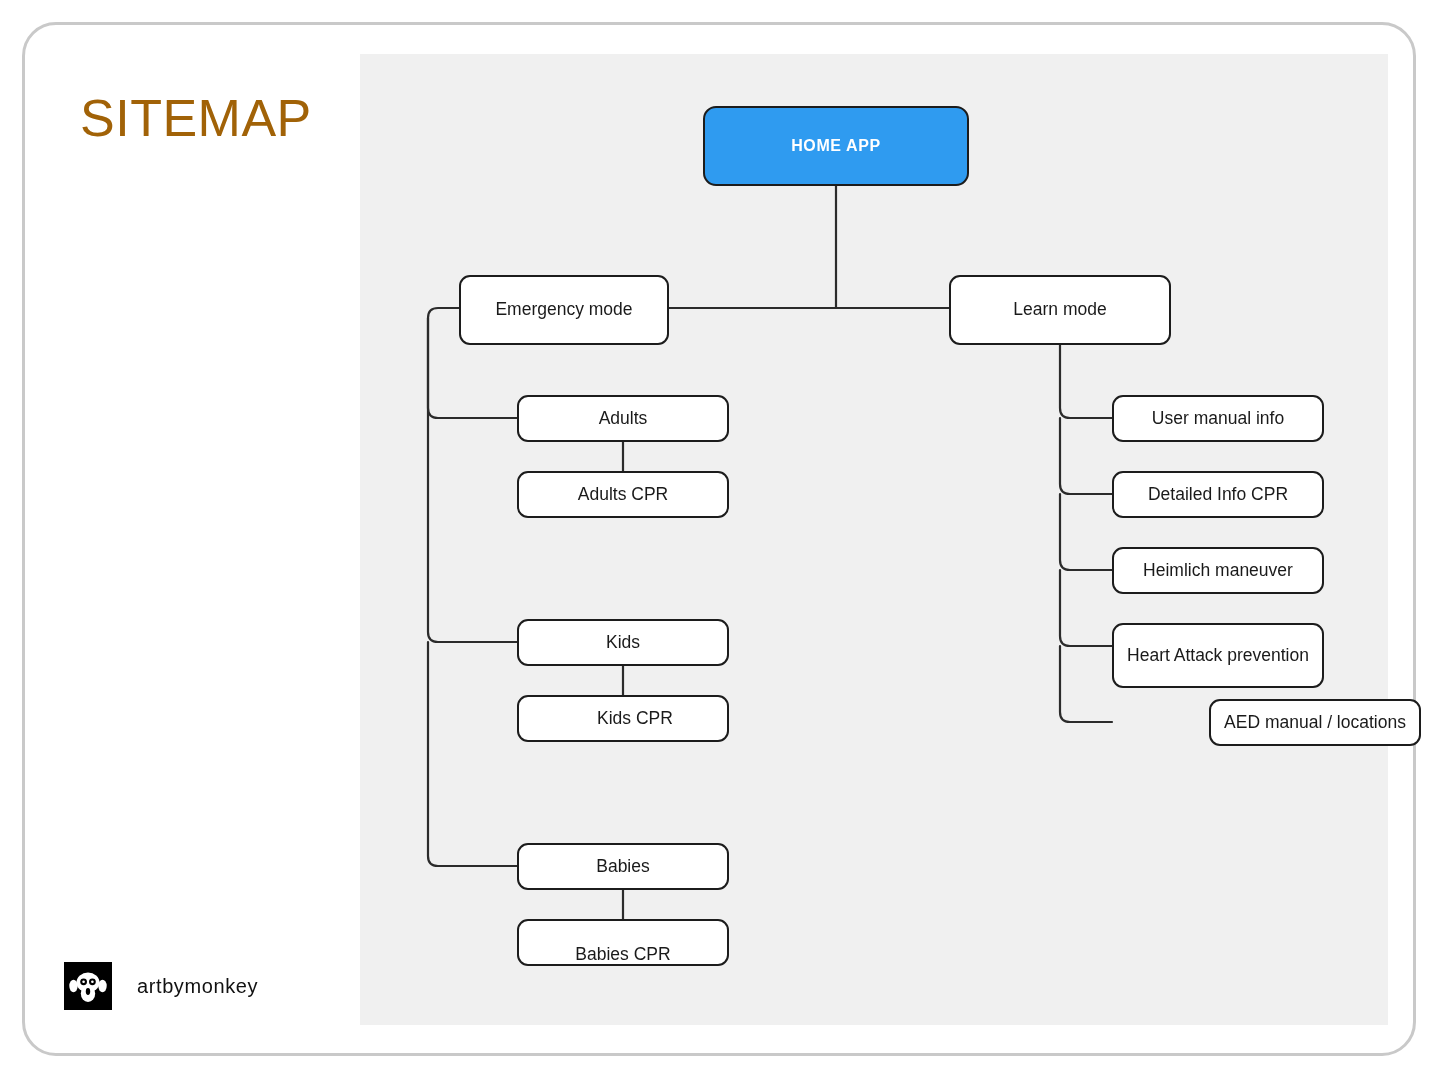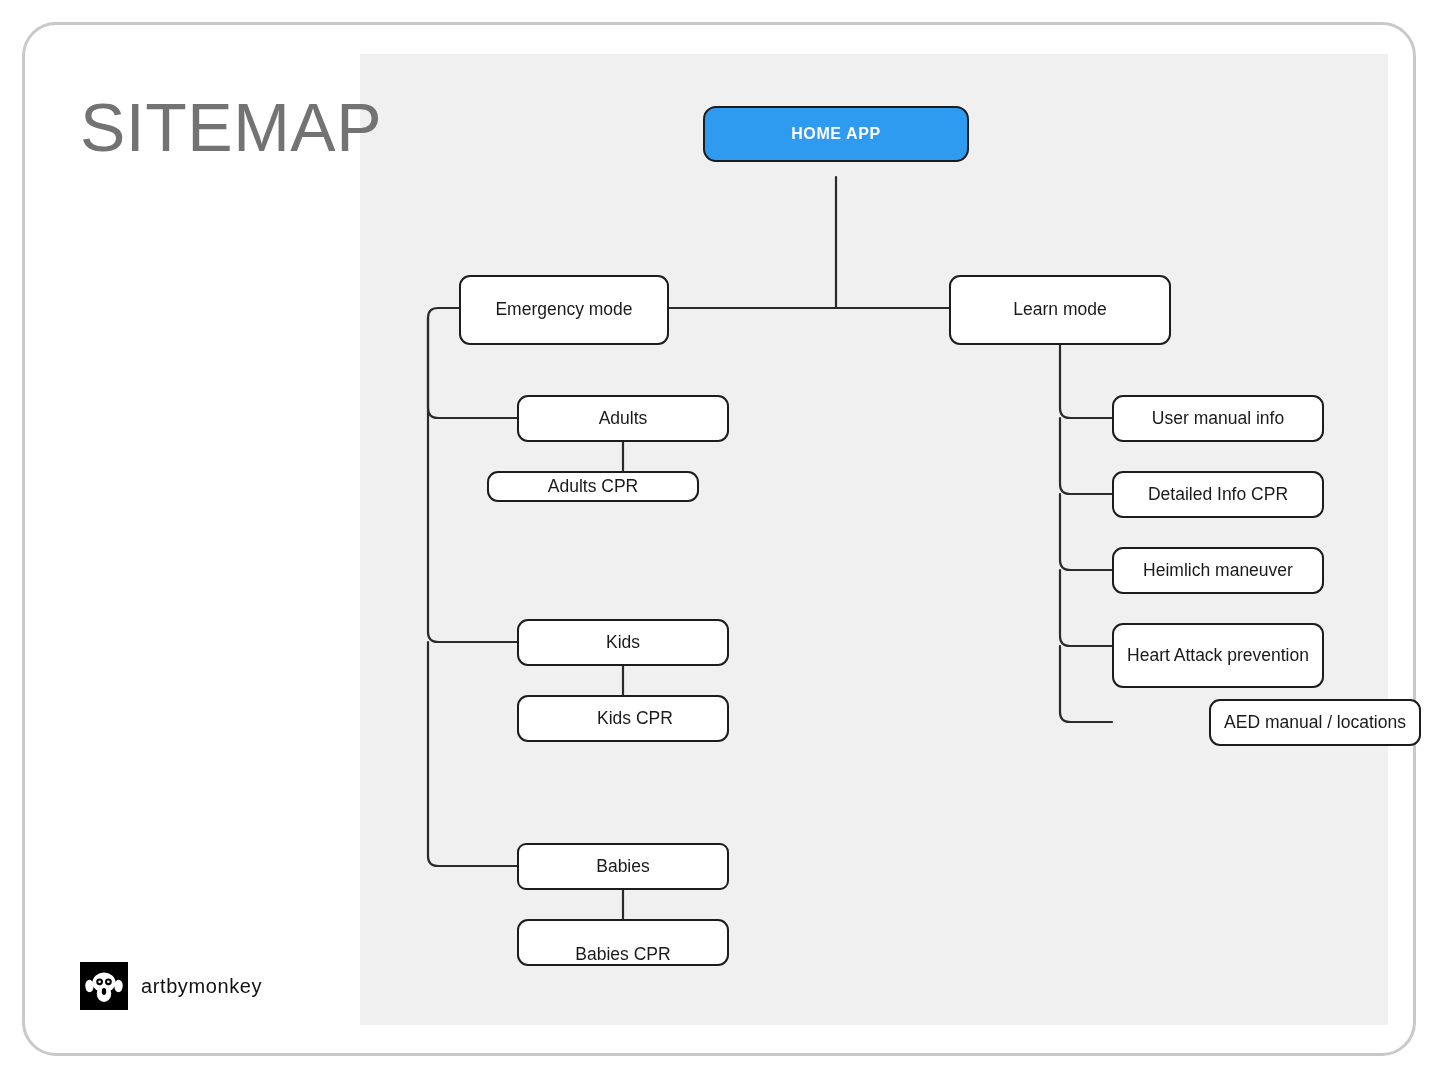--- a/index.html
+++ b/index.html
@@ -41,24 +41,24 @@
     top: 54px;
     width: 1028px;
     height: 971px;
     background: #f0f0f0;
   }
 
   .page-title {
     position: absolute;
     left: 80px;
     top: 88px;
-    font-size: 68px;
+    font-size: 52px;
     font-weight: 300;
     letter-spacing: 0.5px;
-    color: #737373;
+    color: #a16207;
     font-family: "Liberation Sans", sans-serif;
     white-space: nowrap;
   }
 
   
   .connectors {
     position: absolute;
     left: 0;
     top: 0;
     width: 1440px;
@@ -91,22 +91,21 @@
     border-radius: 13px;
   }
 
   
   .brand {
     position: absolute;
     left: 64px;
     top: 962px;
     display: flex;
     align-items: center;
-    gap: 13px;
-    margin-left: 16px;
+    gap: 25px;
   }
   .brand-mark {
     width: 48px;
     height: 48px;
     background: #000000;
     display: block;
   }
   .brand-name {
     font-size: 20px;
     color: #111111;
@@ -140,47 +139,47 @@
       <path d="M 623 890 L 623 919"></path>
 
       <path d="M 1060 345 L 1060 408 Q 1060 418 1070 418 L 1112 418"></path>
       <path d="M 1060 418 L 1060 484 Q 1060 494 1070 494 L 1112 494"></path>
       <path d="M 1060 494 L 1060 560 Q 1060 570 1070 570 L 1112 570"></path>
       <path d="M 1060 570 L 1060 636 Q 1060 646 1070 646 L 1112 646"></path>
       <path d="M 1060 646 L 1060 712 Q 1060 722 1070 722 L 1112 722"></path>
     </g>
   </svg>
 
-  <div class="node root" style="left:703px; top:106px; width:266px; height:56px;">
+  <div class="node root" style="left:703px; top:106px; width:266px; height:80px;">
     <span>HOME APP</span>
   </div>
 
   <div class="node" style="left:459px; top:275px; width:210px; height:70px;">
     <span>Emergency mode</span>
   </div>
 
   <div class="node" style="left:949px; top:275px; width:222px; height:70px;">
     <span>Learn mode</span>
   </div>
 
   <div class="node" style="left:517px; top:395px; width:212px; height:47px;">
     <span>Adults</span>
   </div>
-  <div class="node" style="left:487px; top:471px; width:212px; height:31px;">
+  <div class="node" style="left:517px; top:471px; width:212px; height:47px;">
     <span>Adults CPR</span>
   </div>
 
   <div class="node" style="left:517px; top:619px; width:212px; height:47px;">
     <span>Kids</span>
   </div>
   <div class="node" style="left:517px; top:695px; width:212px; height:47px;padding-left:24px;">
     <span>Kids CPR</span>
   </div>
 
-  <div class="node" style="left:517px; top:843px; width:212px; height:47px;border-radius:9px;">
+  <div class="node" style="left:517px; top:843px; width:212px; height:47px;">
     <span>Babies</span>
   </div>
   <div class="node" style="left:517px; top:919px; width:212px; height:47px;align-items:flex-end;">
     <span>Babies CPR</span>
   </div>
 
   <div class="node" style="left:1112px; top:395px; width:212px; height:47px;">
     <span>User manual info</span>
   </div>
   <div class="node" style="left:1112px; top:471px; width:212px; height:47px;">

